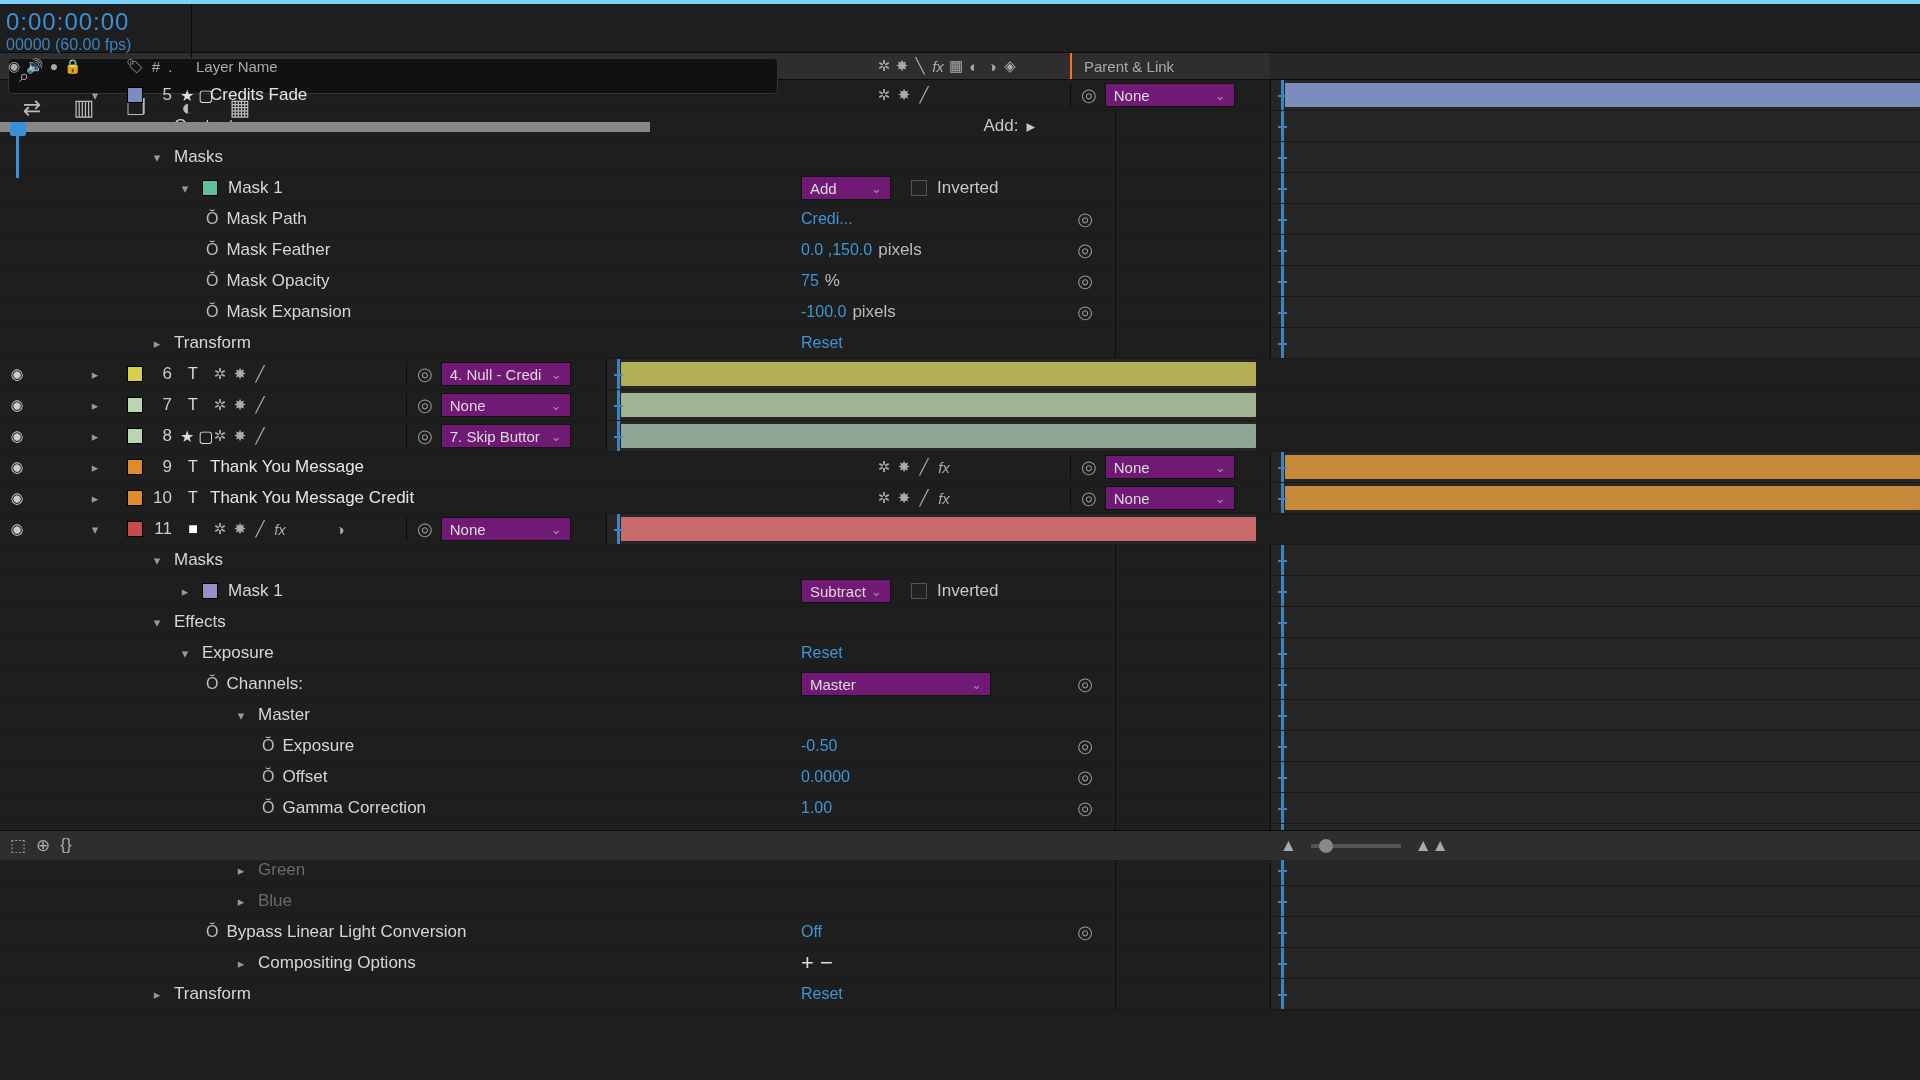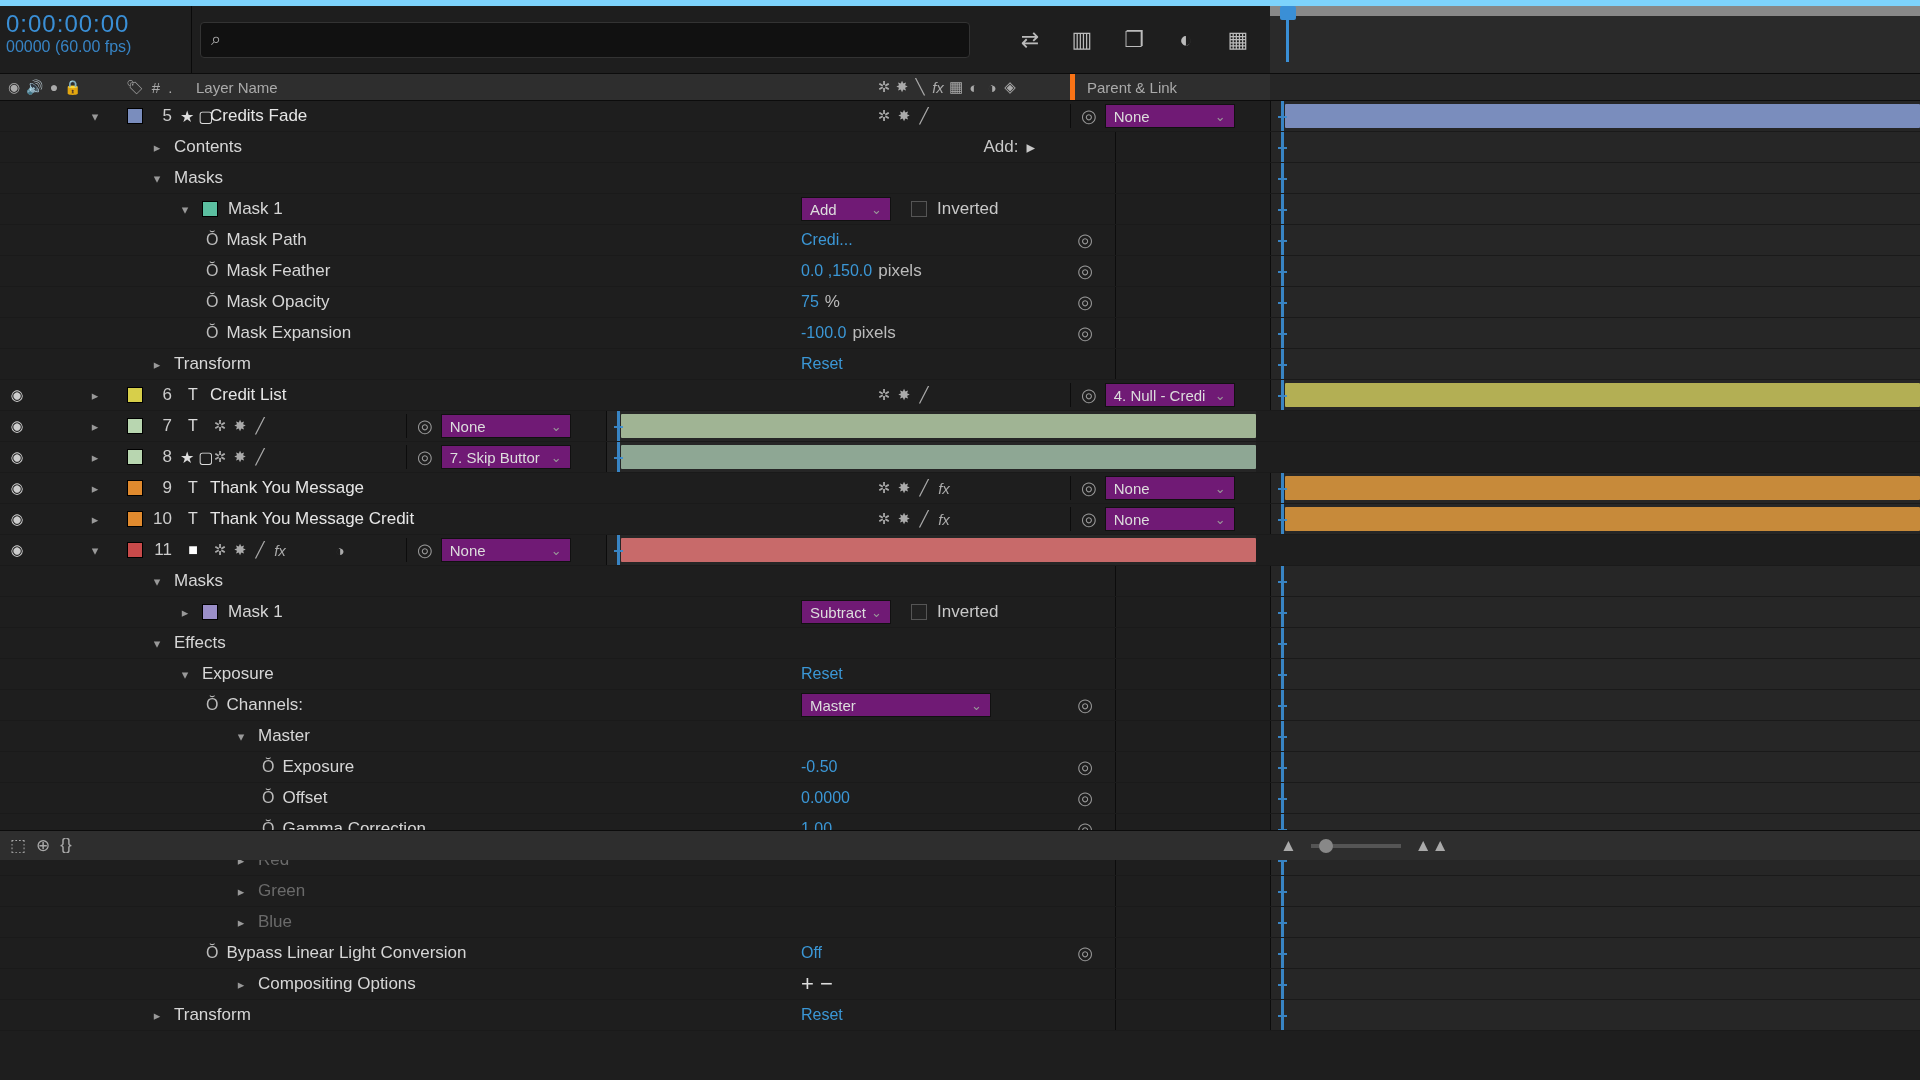--- a/index.html
+++ b/index.html
@@ -1,19 +1,19 @@
 <!DOCTYPE html>
 <html><head>
 <meta charset="utf-8">
 <style>
 * { margin:0; padding:0; box-sizing:border-box; font-family:"Segoe UI",Arial,sans-serif; }
 body { background:#1e1e1e; color:#c8c8c8; font-size:17px; user-select:none; overflow:hidden; width:1920px; height:1080px; }
 
 
-.top-row { display:flex; height:73px; border-top:6px solid #7dd3fc; }
+.top-row { display:flex; height:52px; border-top:4px solid #7dd3fc;flex-direction:column; }
 .time-box { width:192px; padding:4px 6px; border-right:1px solid #0a0a0a; }
 .timecode { color:#3a8fd6; font-size:24px; font-weight:500; letter-spacing:1px; }
 .frame-info { color:#3a8fd6; font-size:16px; opacity:.9; }
 .search-area { flex:1; display:flex; align-items:center; padding:0 8px; }
 .search-box { display:flex; align-items:center; background:#111; border:1px solid #333; border-radius:4px; width:770px; height:36px; padding:0 10px; }
 .search-icon { color:#aaa; font-size:18px; margin-right:8px; }
 .toolbar-icons { display:flex; align-items:center; gap:24px; padding:0 18px; }
 .tb-icon { width:28px; height:28px; display:flex; align-items:center; justify-content:center; color:#bbb; font-size:22px; cursor:pointer; }
 .ruler-area { width:650px; position:relative; background:#2a2a2a; }
 .ruler-bar { position:absolute; top:0; left:0; right:0; height:10px; background:#888; }
@@ -22,21 +22,21 @@
 .playhead { position:absolute; top:0; left:10px; width:16px; height:56px; z-index:5; }
 .playhead-knob { width:16px; height:14px; background:#3a8fd6; border-radius:2px; }
 .playhead-line { width:3px; height:42px; background:#3a8fd6; margin-left:6px; }
 
 
 .col-headers { display:flex; height:28px; background:#2e2e2e; border-top:1px solid #0c0c0c; border-bottom:1px solid #0c0c0c; font-size:15px; color:#aaa; }
 .ch-left-icons { width:120px; display:flex; align-items:center; gap:6px; padding-left:8px; }
 .ch-tagcol { width:70px; display:flex; align-items:center; gap:8px; padding-left:6px; }
 .ch-layername { flex:1; display:flex; align-items:center; padding-left:6px; }
 .ch-switches { width:200px; display:flex; align-items:center; gap:2px; justify-content:flex-start; padding-left:6px; }
-.ch-parent { width:200px; display:flex; align-items:center; padding-left:12px; border-left:5px solid #f97316; }
+.ch-parent { width:200px; display:flex; align-items:center; padding-left:12px; border-left:2px solid #f97316; }
 .ch-timeline { width:650px; background:#262626; }
 .mini-icon { font-size:14px; color:#aaa; }
 
 
 .rows { }
 .row { display:flex; height:31px; align-items:center; border-bottom:1px solid #1a1a1a; }
 .row.sel .name-cell { background:#bfbfbf; color:#111; }
 .left-icons { width:120px; display:flex; align-items:center; padding-left:8px; gap:6px; }
 .eye { width:18px; text-align:center; color:#ccc; font-size:15px; }
 .tri { width:14px; text-align:center; color:#999; cursor:pointer; font-size:13px; }
@@ -327,23 +327,20 @@
       <div class="left-icons">
         <span class="eye">◉</span>
         <span style="width: 50px;"></span>
         <span class="tri">▸</span>
       </div>
       <div style="width: 30px; display: flex; justify-content: center;">
         <div class="color-chip" style="background: rgb(215, 207, 74);"></div>
       </div>
       <div class="num-col">6</div>
       <div class="type-icon">T</div>
-      <div class="name-cell">
-        <span class="layer-name">Credit List</span>
-      </div>
       <div class="switch-cell">
         <span class="sw-ico">✲</span>
         <span class="sw-ico">✸</span>
         <span class="sw-ico">╱</span>
         <span class="sw-ico"></span>
         <span class="sw-ico"></span>
         <span class="sw-ico"></span>
         <span class="sw-ico"></span>
       </div>
       <div class="parent-cell">

